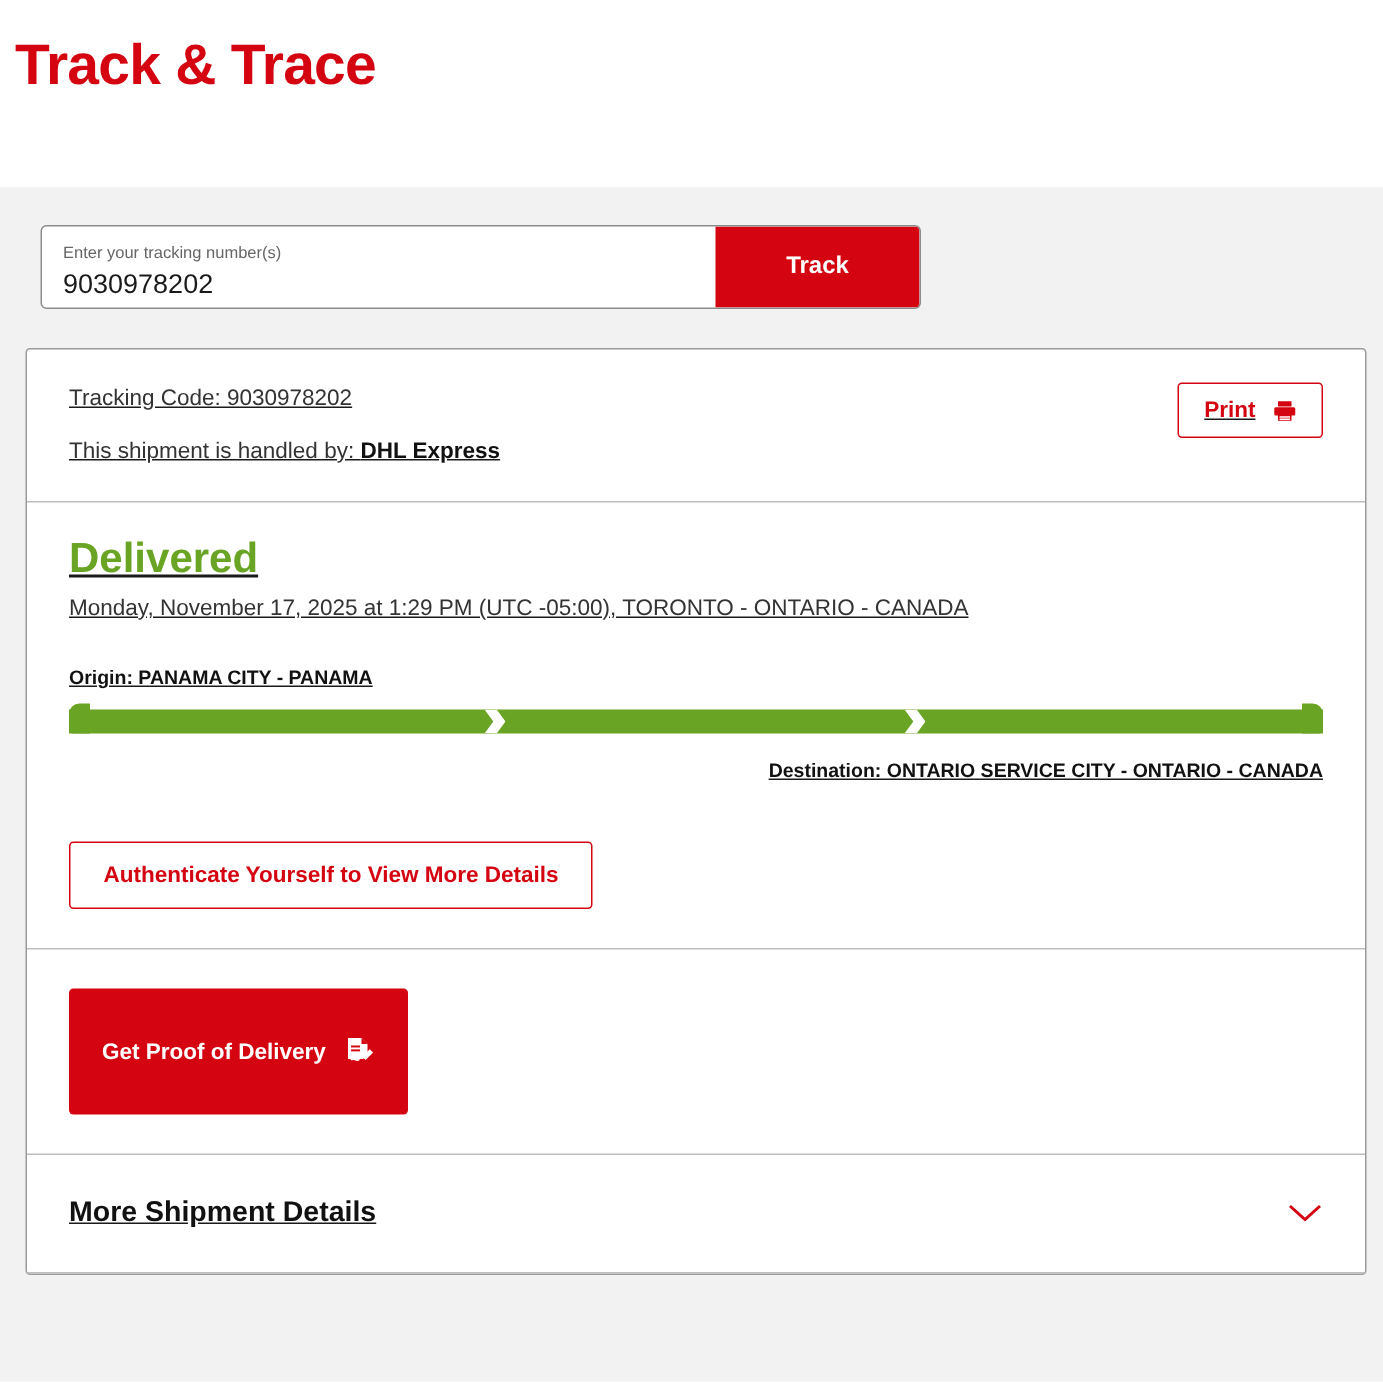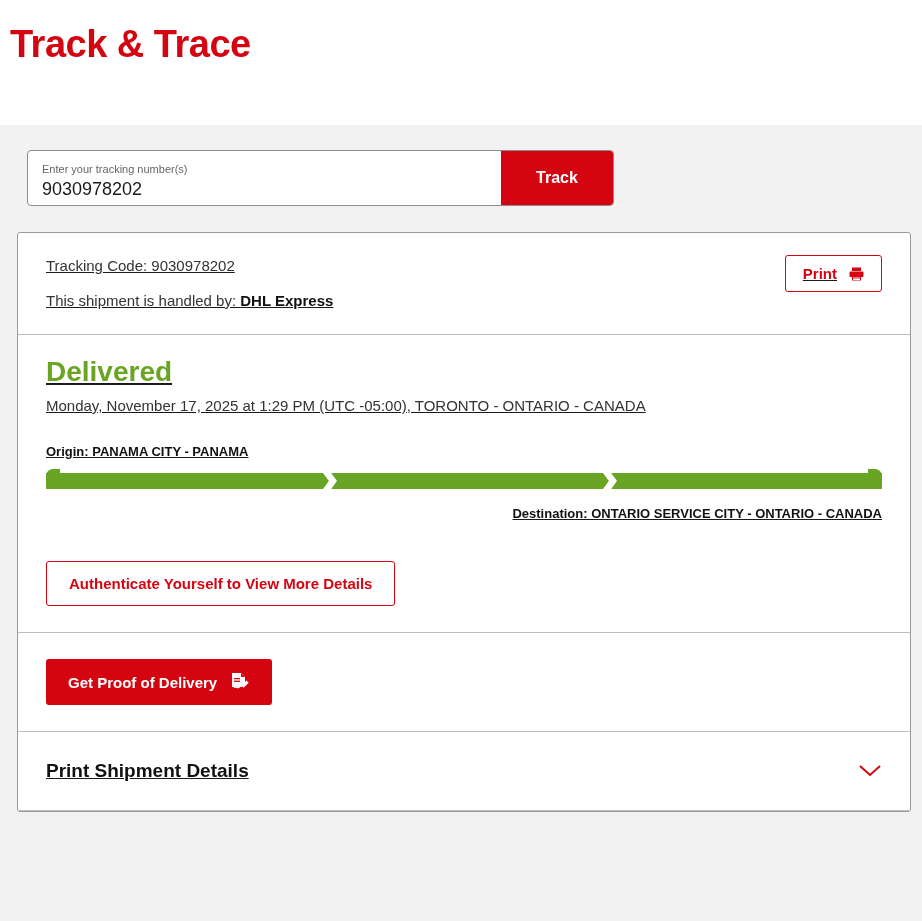--- a/index.html
+++ b/index.html
@@ -66,21 +66,21 @@
     color: #666666;
     line-height: 14px;
   }
   .search-value {
     font-size: 18px;
     color: #1a1a1a;
     line-height: 24px;
     margin-top: 1px;
   }
   .track-button {
-    width: 112px;
+    width: 136px;
     background: #d40511;
     color: #ffffff;
     font-size: 16px;
     font-weight: bold;
     border: none;
     cursor: pointer;
     font-family: "Liberation Sans", sans-serif;
     display: flex;
     align-items: center;
     justify-content: center;
@@ -243,21 +243,21 @@
   .pod-button {
     display: inline-flex;
     align-items: center;
     gap: 14px;
     background: #d40511;
     color: #ffffff;
     border: none;
     border-radius: 3px;
     font-size: 15px;
     font-weight: bold;
-    padding: 13px 22px;
+    padding: 32px 22px;
     cursor: pointer;
     font-family: "Liberation Sans", sans-serif;
   }
   .pod-icon svg { display: block; }
 
   
   .accordion {
     display: flex;
     align-items: center;
     justify-content: space-between;
@@ -349,21 +349,21 @@
             <path d="M10.5 13.5 l5-5 2.2 2.2 -5 5 Z" fill="#ffffff"></path>
             <path d="M3 15.5 c2-2 3.5 1.5 5.5 -0.5" stroke="#ffffff" stroke-width="1.4" fill="none"></path>
           </svg>
         </span>
       </button>
     </div>
 
     <div class="card-divider"></div>
 
     <div class="accordion">
-      <span class="accordion-title">Print Shipment Details</span>
+      <span class="accordion-title">More Shipment Details</span>
       <span class="chevron">
         <svg width="24" height="14" viewBox="0 0 24 14">
           <path d="M2 2 L12 11 L22 2" stroke="#d40511" stroke-width="2" fill="none"></path>
         </svg>
       </span>
     </div>
 
     <div class="card-divider"></div>
 
 

